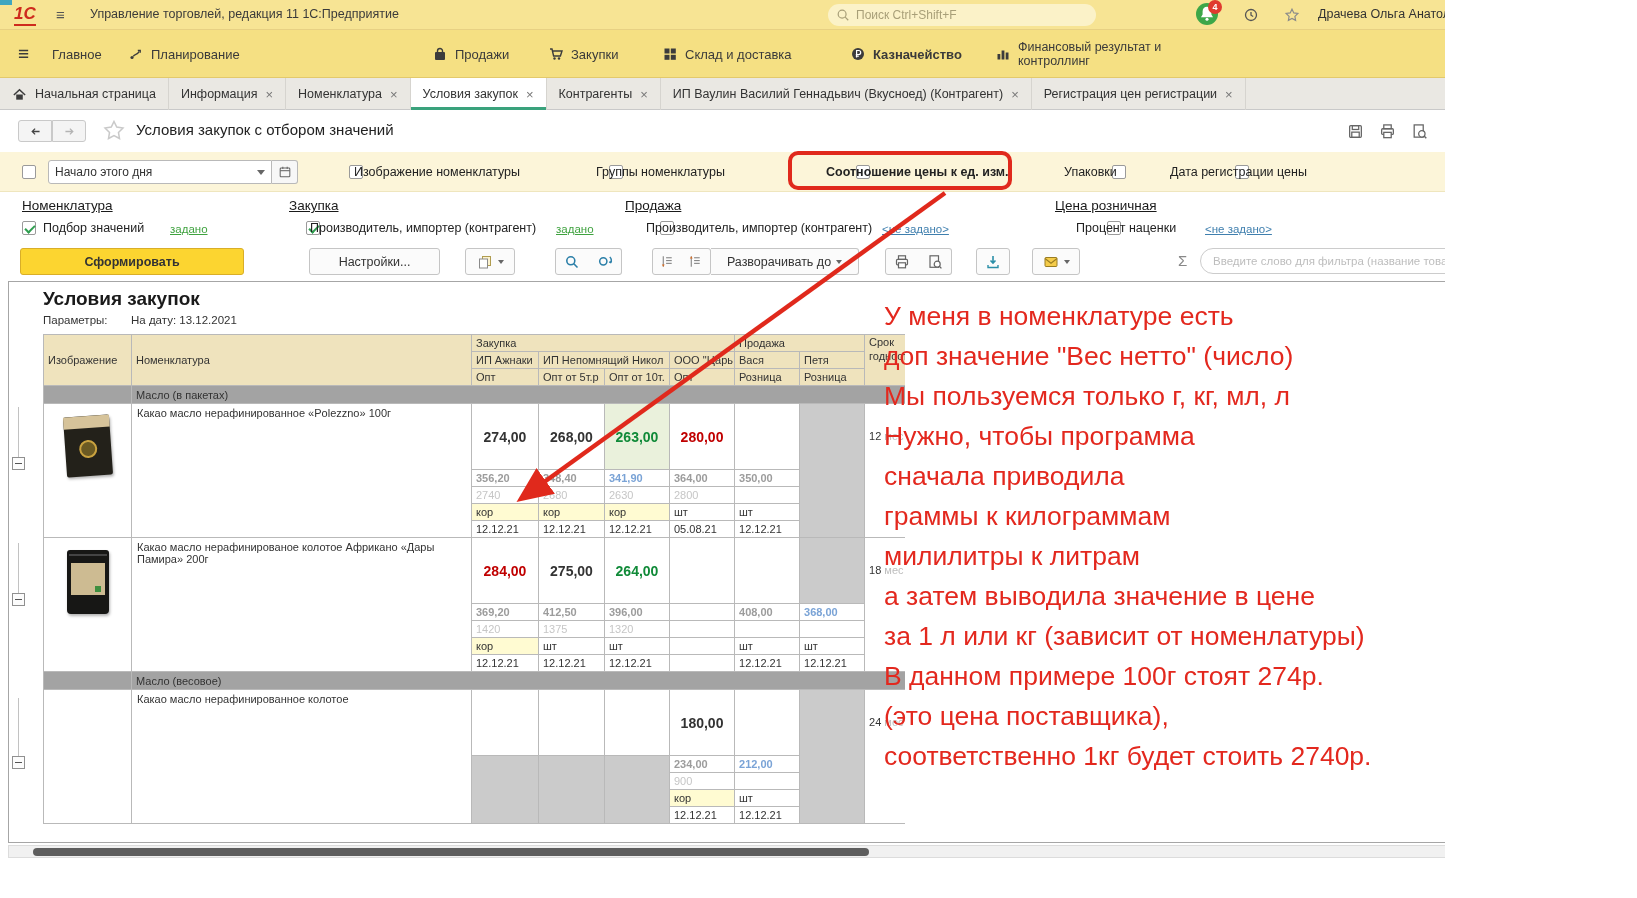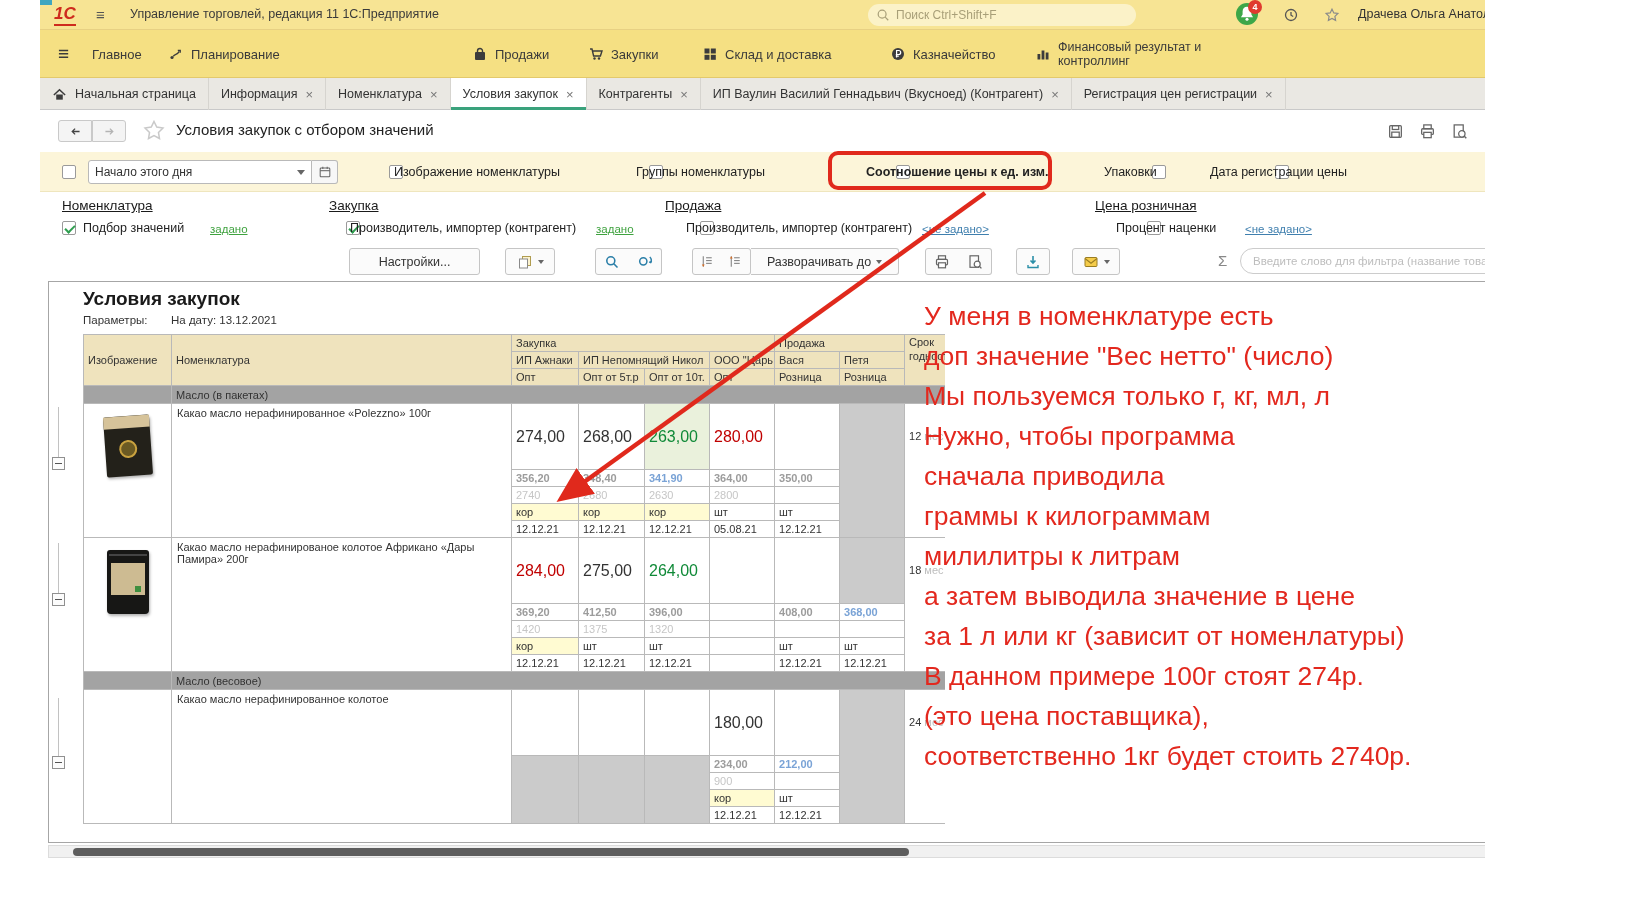--- a/index.html
+++ b/index.html
@@ -1,18 +1,18 @@
 <!DOCTYPE html>
 <html><head>
 <meta charset="utf-8">
 <style>
   * { margin:0; padding:0; box-sizing:border-box; }
   html,body { background:#fff; }
   #root { position:relative; width:1445px; height:898px; overflow:hidden;
-          font-family:"Liberation Sans", sans-serif; font-size:12.5px; color:#333; background:#fff;margin-left:40px; }
+          font-family:"Liberation Sans", sans-serif; font-size:12.5px; color:#333; background:#fff; }
   .abs { position:absolute; }
   svg { display:block; }
 
   
   .topbar { left:0; top:0; width:1637px; height:30px; background:#F7E494; border-bottom:1px solid #E7D083; }
   .corner { left:0; top:0; width:12px; height:5px; background:#3FA6C0; }
   .logo1c { left:14px; top:4px; font-weight:bold; font-style:italic; font-size:17px; color:#CE2B1D; border-bottom:2px solid #CE2B1D; line-height:20px; }
   .burger { font-size:15px; color:#555; }
   .tb-title { left:90px; top:7px; font-size:12.5px; color:#3a3a3a; }
   .searchbox { left:828px; top:4px; width:268px; height:22px; background:#FBF2C8; border-radius:11px; display:flex; align-items:center; padding:0 8px; }
@@ -70,21 +70,21 @@
   .rep-params { font-size:11.5px; color:#333; }
 
   
   .rt { border-collapse:collapse; table-layout:fixed; font-size:11px; color:#333; }
   .rt td { border:1px solid #B9B9B9; padding:1px 4px; white-space:nowrap; overflow:hidden; vertical-align:middle; }
   .rt .hd { background:#EFE3BD; }
   .rt .hd2 { background:#a3a3a3; }
   .hrr { height:17px; } .grpr { height:18px; } .mainr { height:66px; } .subr { height:17px; }
   .namec { vertical-align:top !important; white-space:normal !important; padding:3px 5px !important; }
   .imgc { vertical-align:top !important; text-align:center; padding-top:12px !important; }
-  .pm { font-weight:normal; font-size:16px; }
+  .pm { font-weight:bold; font-size:14px;text-align:center; }
   .c-red { color:#C00000; } .c-green { color:#108A38; } .bg-green { background:#EAF1DC; }
   .r2v { color:#9C9C9C; font-weight:bold; }
   .c-blue { color:#7AA3D6; }
   .r3v { color:#C6C6C6; }
   .unit-y { background:#FFFBD2; }
   .blocked { background:#CBCBCB; }
   .shelfc { vertical-align:top !important; padding-top:26px !important; }
   .shelf-unit { color:#BDBDBD; }
   .shelf-hd { white-space:normal !important; line-height:1.25; vertical-align:top !important; }
 
@@ -217,21 +217,21 @@
       <span>
           <svg width="16" height="16" viewBox="0 0 16 16">
             <rect x="2.5" y="2.5" width="5" height="5" fill="#3c3c3c"></rect>
             <rect x="8.8" y="2.5" width="5" height="5" fill="#3c3c3c"></rect>
             <rect x="2.5" y="8.8" width="5" height="5" fill="#3c3c3c"></rect>
             <rect x="8.8" y="8.8" width="5" height="5" fill="#3c3c3c"></rect>
           </svg>
         </span>
       <span>Склад и доставка</span>
     </div>
-    <div class="rib-item" style="left:850px;">
+    <div class="rib-item" style="left:850px;font-weight:bold;">
       <span>
           <svg width="16" height="16" viewBox="0 0 16 16">
             <circle cx="8" cy="8" r="6" fill="#3c3c3c"></circle>
             <path d="M6.6 11.5V4.5h2.1a2 2 0 0 1 0 4H5.8M5.8 10.2h3" fill="none" stroke="#fff" stroke-width="1.2"></path>
           </svg>
         </span>
       <span>Казначейство</span>
     </div>
     <div class="rib-item" style="left:995px;">
       <span>
@@ -390,20 +390,21 @@
     <span class="abs cb-label" style="left:646px;top:29px;">Производитель, импортер (контрагент)</span>
     <span class="abs fg-status-b" style="left:882px;top:31px;">&lt;не задано&gt;</span>
 
     <span class="abs fg-head" style="left:1055px;top:6px;">Цена розничная</span>
     <span class="cb abs" style="left:1055px;top:29px;"></span>
     <span class="abs cb-label" style="left:1076px;top:29px;">Процент наценки</span>
     <span class="abs fg-status-b" style="left:1205px;top:31px;">&lt;не задано&gt;</span>
   </div>
 
   <div class="abs" style="left:0;top:244px;width:1637px;height:37px;background:#fff;">
+    <div class="abs btn btn-yellow" style="left:20px;top:4px;width:224px;">Сформировать</div>
     <div class="abs btn" style="left:309px;top:4px;width:131px;">Настройки...</div>
     <div class="abs ibtn" style="left:465px;top:4px;width:50px;">
       <svg width="16" height="16" viewBox="0 0 16 16">
           <rect x="5.5" y="2.5" width="8" height="9" fill="#FCF3CF" stroke="#B09C4F"></rect>
           <rect x="2.5" y="5" width="8" height="9" fill="#fff" stroke="#8a8a8a"></rect>
         </svg>
       <span class="caret-s"></span>
     </div>
     <div class="abs ibtn" style="left:555px;top:4px;border-radius:3px 0 0 3px;">
       <svg width="16" height="16" viewBox="0 0 16 16">

